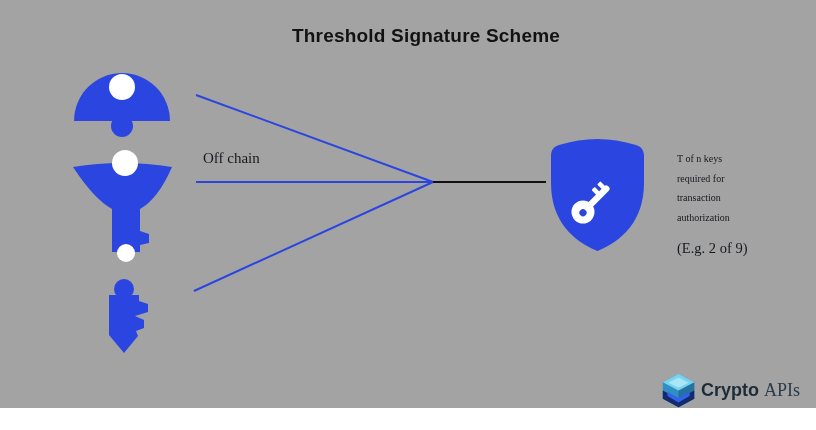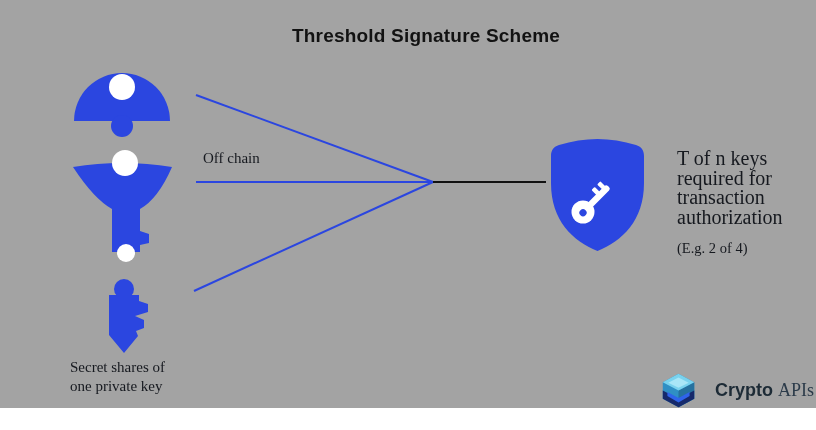--- a/index.html
+++ b/index.html
@@ -21,29 +21,29 @@
   }
   .abs{position:absolute;}
   .page-title{
     left:0;right:0;top:25px;text-align:center;
     font-size:19px;font-weight:700;letter-spacing:.2px;color:#121212;
     transform:translateX(18px);
   }
   .lbl{font-size:15px;line-height:19px;white-space:pre-line;color:var(--text-dark);font-family:Liberation Serif, serif;}
   .lbl-off-chain{left:203px;top:149px;}
   .lbl-signature{left:450px;top:200px;}
-  .lbl-right{left:677px;top:149px;font-size:20px;line-height:19.5px;}
+  .lbl-right{left:677px;top:149px;font-size:10px;line-height:19.5px;}
   .lbl-example{left:677px;top:239px;font-size:14.5px;}
   .lbl-secret{left:70px;top:358px;}
   svg{display:block;}
   .fill-blue{fill:var(--primary-blue);}
   .fill-white{fill:#ffffff;}
   .stroke-blue{stroke:var(--primary-blue);stroke-width:2;fill:none;}
   .stroke-black{stroke:var(--line-black);stroke-width:2;fill:none;}
-  .logo{left:660px;top:372px;display:flex;align-items:center;gap:18px;}
+  .logo{left:660px;top:372px;display:flex;align-items:center;gap:4px;}
   .logo-text{font-size:18px;white-space:nowrap;}
   .logo-brand{font-weight:700;color:var(--logo-text);font-family:"Liberation Sans",sans-serif;}
   .logo-suffix{font-family:"Liberation Serif",serif;font-weight:500;color:#2c3b4a;}
 </style>
 </head>
 <body>
 
 <div class="stage">
 
   <svg class="abs" style="left:0;top:0" width="816" height="430" viewBox="0 0 816 430" aria-hidden="true">
@@ -87,23 +87,21 @@
       <circle class="fill-blue" cx="-0.5" cy="0.5" r="3.6"></circle>
     </g>
   </svg>
 
   <div class="abs page-title">Threshold Signature Scheme</div>
   <div class="abs lbl lbl-off-chain">Off chain</div>
   <div class="abs lbl lbl-right">T of n keys
 required for
 transaction
 authorization</div>
-  <div class="abs lbl lbl-example">(E.g. 2 of 4)</div>
-  <div class="abs lbl lbl-secret">Secret shares of
-one private key</div>
+  <div class="abs lbl lbl-example">(E.g. 2 of 9)</div>
 
   <div class="abs logo">
     <svg width="37" height="37" viewBox="0 0 40 40" aria-hidden="true">
       <polygon points="20,2 37,11 37,29 20,38 3,29 3,11" style="fill:var(--logo-teal)"></polygon>
       <polygon points="37,11 37,29 20,38 20,20" style="fill:var(--logo-teal-dark)"></polygon>
       <polygon points="20,2 37,11 20,20 3,11" style="fill:var(--logo-cyan)"></polygon>
       <polygon points="20,6 31,11.5 20,17 9,11.5" style="fill:var(--logo-cyan-light)"></polygon>
       <polygon points="3,20 20,29 37,20 37,29 20,38 3,29" style="fill:var(--logo-navy)"></polygon>
       <polygon points="8,21.5 20,28 32,21.5 32,26 20,33 8,26" style="fill:var(--logo-bright-blue)"></polygon>
     </svg>

